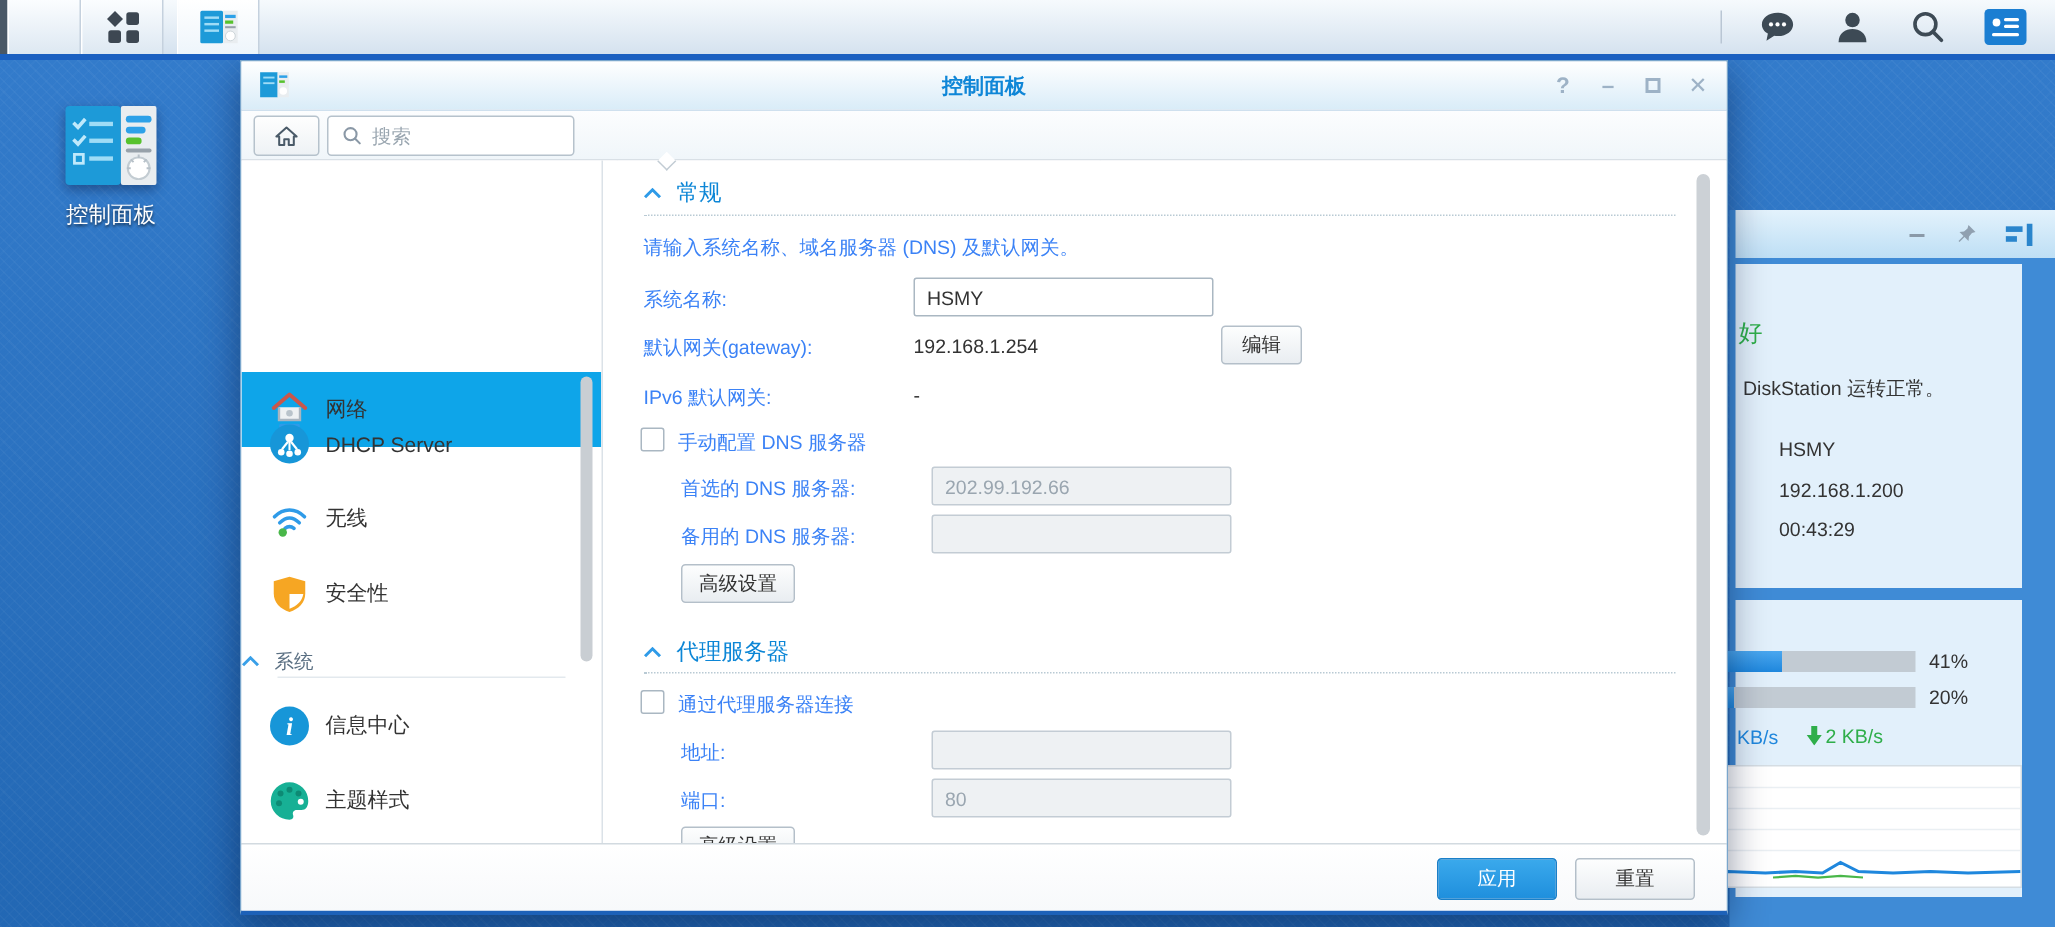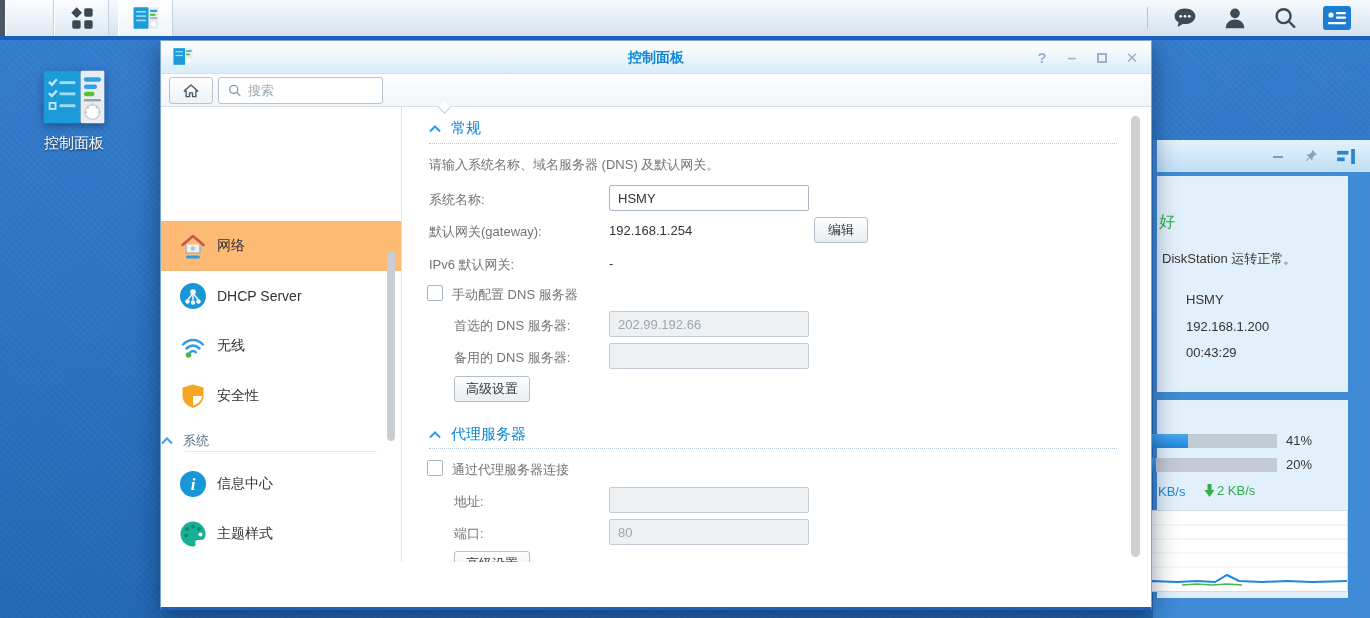--- a/index.html
+++ b/index.html
@@ -80,37 +80,37 @@
     border-right:1px solid #e1e7ec; }
   .tab:first-child { border-left:1px solid #e1e7ec; }
   .tab.active { color:#0e86d6; font-weight:bold; }
   .tab-notch { left:279px; top:62px; width:9px; height:9px; background:#fff;
     border-right:1px solid #c2ccd4; border-bottom:1px solid #c2ccd4;
     transform:rotate(45deg); z-index:3; }
 
   .sidebar { left:0; top:66px; width:240px; bottom:45px; background:#fff; overflow:hidden; }
   .side-item { left:0; width:240px; height:50px; display:flex; align-items:center; gap:10px;
     padding-left:18px; cursor:pointer; font-size:14px; color:#333; position:absolute; }
-  .side-item.selected { background:#fdba74; }
+  .side-item.selected { background:#0ea5e9;margin-top:27px; }
   .side-item .ic { width:28px; height:28px; flex:0 0 28px; }
   .side-section { left:0; width:240px; position:absolute; 
     display:flex; align-items:center; gap:10px; color:#5b7083; font-size:13px; }
   .side-divider { left:24px; width:192px; height:1px; background:#e3e9ee; position:absolute; }
   .side-scroll { left:226px; width:8px; border-radius:4px; background:#c9ced3; position:absolute; }
 
   .content { left:240px; top:66px; right:0; bottom:45px; border-left:1px solid #dbe2e8;
     overflow:hidden; background:#fff; }
   .sec-head { display:flex; align-items:center; gap:10px; color:#0c86d6; font-size:15px;
     position:absolute; cursor:pointer; }
   .dotted { border-top:1px dotted #b9cad4; position:absolute; left:27px; width:688px; }
-  .flabel { font-size:13px; color:#737373; position:absolute; }
+  .flabel { font-size:13px; color:#3b82f6; position:absolute; }
   .fvalue { font-size:13px; color:#333; position:absolute; }
   .tinput { position:absolute; width:200px; height:26px; border:1px solid #aab7c2; border-radius:2px;
     font-size:13px; color:#333; padding:0 8px; font-family:inherit; outline:none; background:#fff; }
-  .tinput:disabled { background:#eef1f3; border-color:#c3ccd4; color:#9aa6b0; }
+  .tinput:disabled { background:#eef1f3; border-color:#c3ccd4; color:#9aa6b0;margin-left:12px; }
   .checkbox { position:absolute; width:16px; height:16px; background:#fff;
     border:1px solid #aab7c2; border-radius:2px; cursor:pointer; }
   .btn { position:absolute; height:26px; background:linear-gradient(#fdfefe,#e9edf1);
     border:1px solid #b4bfc9; border-radius:3px; font-size:13px; color:#333;
     display:flex; align-items:center; justify-content:center; cursor:pointer; font-family:Liberation Mono, monospace; }
   .content-scroll { position:absolute; right:11px; width:9px; border-radius:5px; background:#ccd1d6; }
 
   .footer { left:0; right:0; bottom:0; height:45px; background:linear-gradient(#ffffff,#f7f9fb);
     border-top:1px solid #d2dae0; }
   .btn-primary { position:absolute; width:80px; height:28px; border-radius:3px;
@@ -390,20 +390,24 @@
     <input class="tinput" style="left: 207px; top: 380px;" disabled="" value="">
 
     <div class="flabel" style="left:52px; top:418px;">端口:</div>
     <input class="tinput" style="left: 207px; top: 412px;" disabled="" value="80">
 
     <button class="btn" style="left:52px; top:444px; width:76px;">高级设置</button>
 
     <div class="content-scroll" style="top:9px; height:441px;"></div>
   </div>
 
+  <div class="abs footer">
+    <button class="btn-primary" style="left:797px; top:9px;">应用</button>
+    <button class="btn-secondary" style="left:889px; top:9px;">重置</button>
+  </div>
 </div>
 
 <div class="abs taskbar">
   <div class="abs tb-strip"></div>
   <div class="abs tb-btn" style="left:5px; width:49px;"></div>
   <div class="abs tb-btn" style="left:54px; width:55px;">
     <svg width="24" height="24" viewBox="0 0 27 27">
       <polygon points="7.5,1.5 13.5,7.5 7.5,13.5 1.5,7.5" fill="#3d4752"></polygon>
       <rect x="16" y="2.5" width="9.5" height="9.5" rx="2" fill="#3d4752"></rect>
       <rect x="2.5" y="16" width="9.5" height="9.5" rx="2" fill="#3d4752"></rect>

